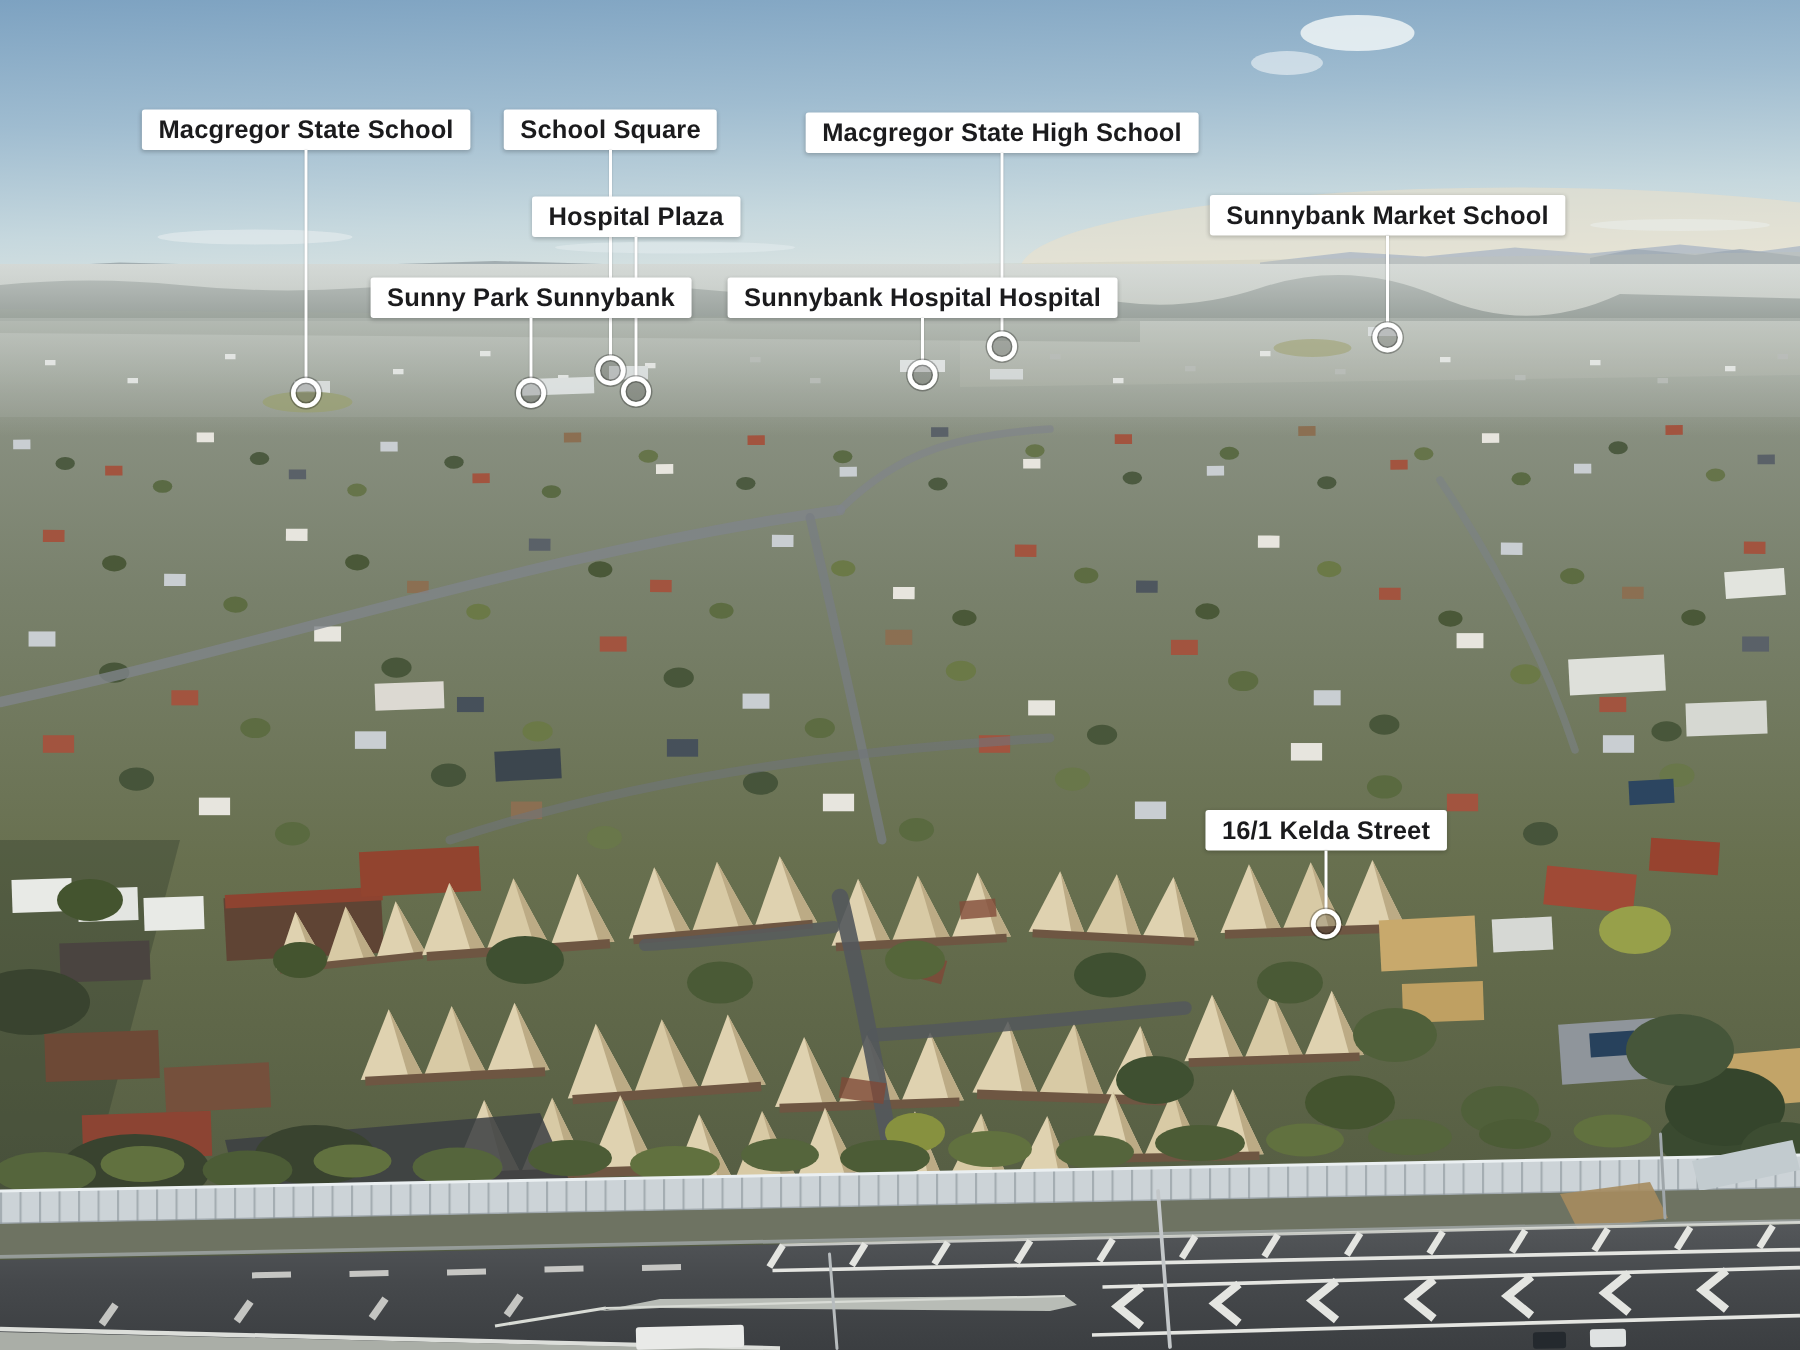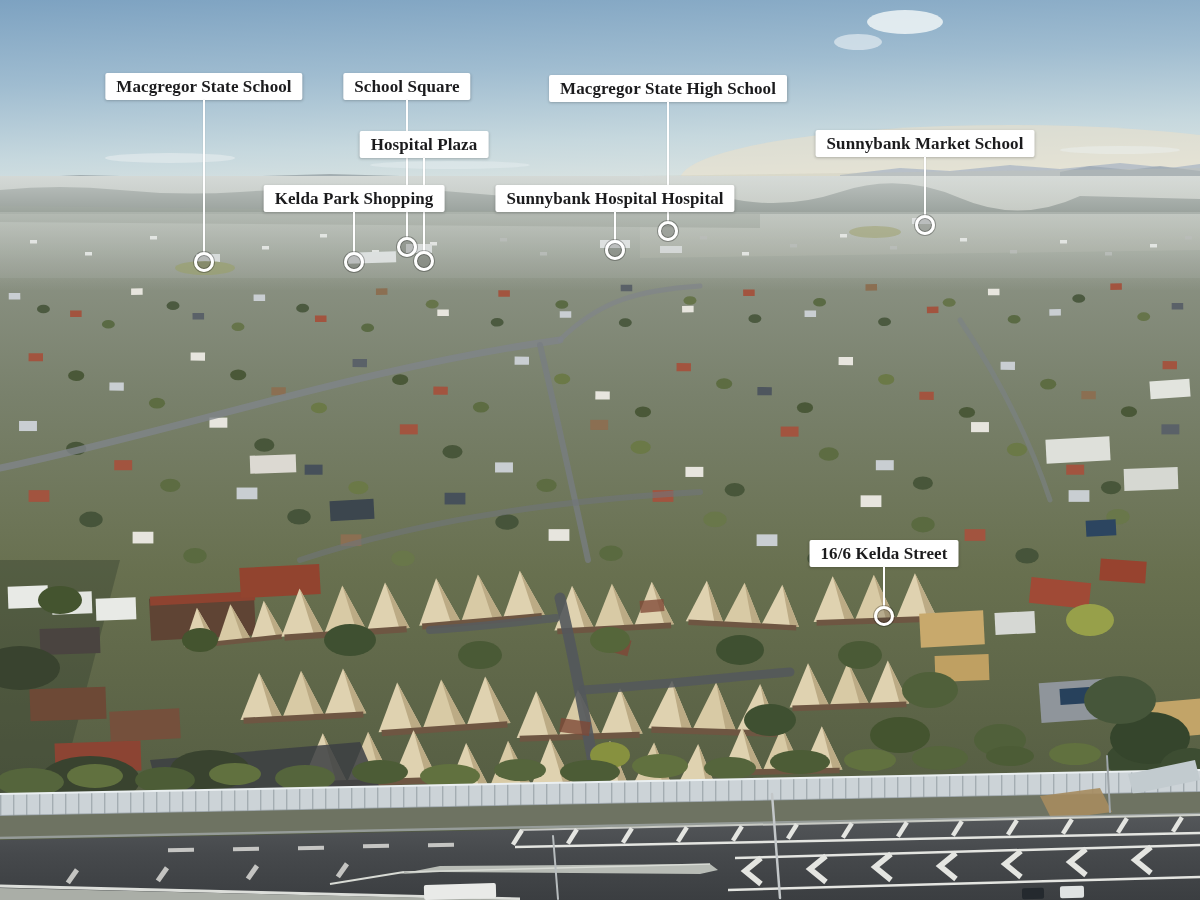--- a/index.html
+++ b/index.html
@@ -2,21 +2,21 @@
 <html><head>
 <meta charset="utf-8">
 <style>
   html,body{margin:0;padding:0;background:#222;}
   .stage{
     position:relative;width:1200px;height:900px;overflow:hidden;
     font-family:"Liberation Sans", sans-serif;
     background:#7da2c1;
   }
   .scene{position:absolute;left:0;top:0;width:1200px;height:900px;display:block;}
-  .annotations{position:absolute;left:0;top:0;width:1200px;height:900px;pointer-events:none;font-family:Liberation Serif, serif;}
+  .annotations{position:absolute;left:0;top:0;width:1200px;height:900px;pointer-events:none;}
   .ann{position:absolute;width:0;height:0;}
   .ann-label{
     position:absolute;left:0;top:0;transform:translateX(-50%);
     white-space:nowrap;background:#ffffff;color:#1b1b1d;
     font-size:17px;line-height:19px;font-weight:600;letter-spacing:.1px;
     padding:4px 11px;border-radius:2px;
     box-shadow:0 1px 3px rgba(0,0,0,.22);
   }
   .ann-line{
     position:absolute;left:-1px;top:27px;width:2px;background:#ffffff;
@@ -476,31 +476,31 @@
       <div class="ann-marker" style="top:120px;"></div>
     </div>
 
     <div class="ann" style="left:925px;top:130px;">
       <div class="ann-label">Sunnybank Market School</div>
       <div class="ann-line" style="height:58px;"></div>
       <div class="ann-marker" style="top:85px;"></div>
     </div>
 
     <div class="ann" style="left:354px;top:185px;">
-      <div class="ann-label">Kelda Park Shopping</div>
+      <div class="ann-label">Sunny Park Sunnybank</div>
       <div class="ann-line" style="height:40px;"></div>
       <div class="ann-marker" style="top:67px;"></div>
     </div>
 
     <div class="ann" style="left:615px;top:185px;">
       <div class="ann-label">Sunnybank Hospital Hospital</div>
       <div class="ann-line" style="height:28px;"></div>
       <div class="ann-marker" style="top:55px;"></div>
     </div>
 
     <div class="ann" style="left:884px;top:540px;">
-      <div class="ann-label">16/6 Kelda Street</div>
+      <div class="ann-label">16/1 Kelda Street</div>
       <div class="ann-line" style="height:39px;"></div>
       <div class="ann-marker" style="top:66px;"></div>
     </div>
 
   </div>
 </div>
 
 </body></html>

